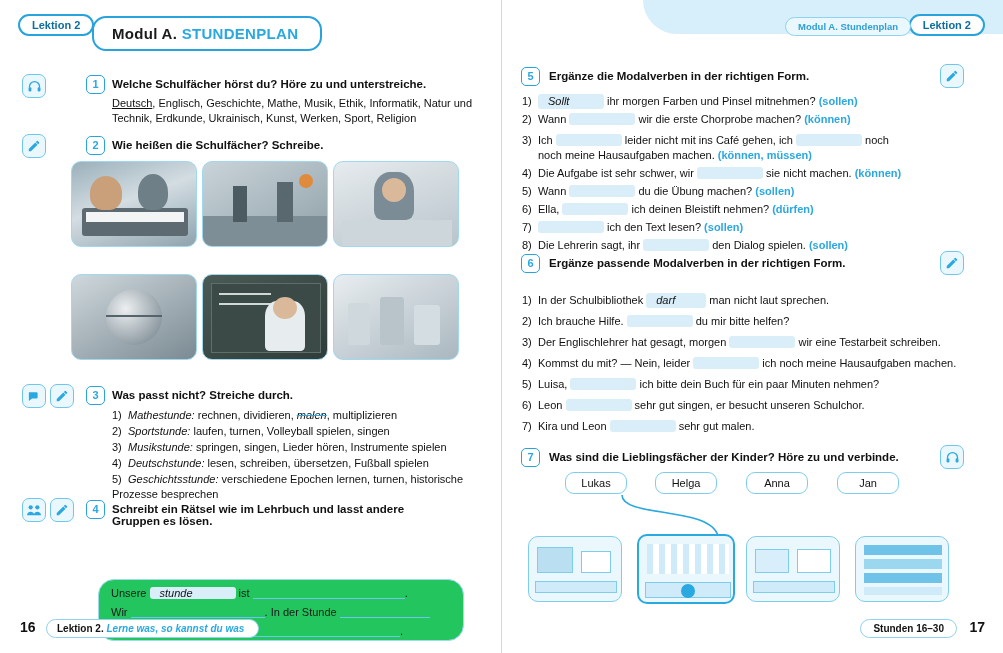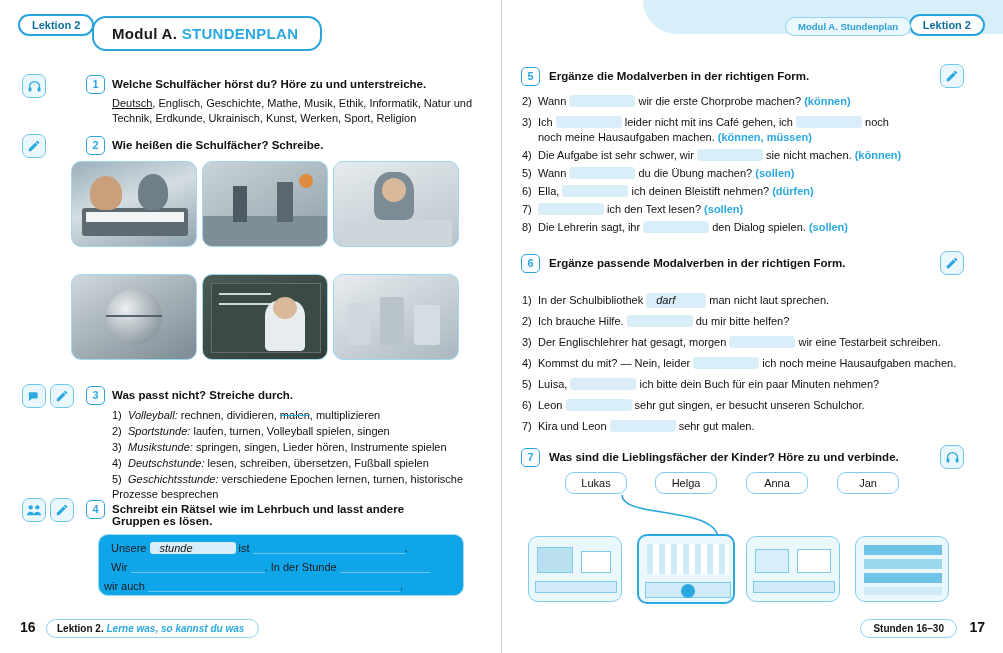--- a/index.html
+++ b/index.html
@@ -64,21 +64,21 @@
     text-align:center; line-height:16px;
   }
   .ex-title {
     position:absolute;
     font-weight:bold; font-size:11.5px; color:#111;
   }
   .ex-body { position:absolute; font-size:11px; line-height:15px; color:#111; }
   .it { font-style:italic; }
   .ul { text-decoration:underline; }
   .blue { color:#2aa8e0; font-weight:bold; }
-  .strike { text-decoration:line-through; text-decoration-color:#2aa8e0; }
+  .strike { text-decoration:line-through; text-decoration-color:#2aa8e0;font-style:italic; }
 
   
   .icon-box {
     position:absolute;
     width:24px; height:24px;
     border:1.6px solid #6ec6ea; border-radius:7px;
     background:#eaf7fd;
     display:flex; align-items:center; justify-content:center;
   }
   .icon-box svg { display:block; }
@@ -106,22 +106,23 @@
     border-radius:3px;
     padding:0 10px;
     font-style:italic;
     color:#111;
   }
   .rule { display:inline-block; border-bottom:1px solid #6ec6ea; height:11px; vertical-align:-2px; }
 
   
   .riddle {
     position:absolute;
-    border:1.5px solid #9fd8ef; border-radius:10px;
-    background:#0ea5e9;
+    border:1.5px solid #9fd8ef; border-radius:16px;
+    background:#22c55e;
+    margin-top:45px;
   }
 
   
   .wcard {
     position:absolute;
     border:1.5px solid #7fcdec; border-radius:9px;
     background:#ffffff;
     text-align:center;
     font-size:11px; color:#111;
     padding:4px 0;
@@ -248,21 +249,21 @@
   <div class="icon-box" style="left:50px; top:384px;">
     <svg width="14" height="14" viewBox="0 0 24 24" fill="#2aa8e0">
       <path d="M3 17.2V21h3.8L18 9.8 14.2 6 3 17.2zM20.7 7.1a1 1 0 0 0 0-1.4l-2.4-2.4a1 1 0 0 0-1.4 0l-1.8 1.8L18.9 8.9l1.8-1.8z"></path>
     </svg>
   </div>
   <div class="ex-num" style="left:86px; top:386px;">3</div>
   <div class="ex-title" style="left:112px; top:389px;">Was passt nicht? Streiche durch.</div>
   <div class="ex-body" style="left:112px; top:408px; width:375px;">
     <ol class="plain">
       <li>
-        <span class="num">1)</span><span class="it">Volleyball:</span>
+        <span class="num">1)</span><span class="it">Mathestunde:</span>
         <span>rechnen, dividieren, </span><span class="strike">malen</span><span>, multiplizieren</span>
       </li>
       <li>
         <span class="num">2)</span><span class="it">Sportstunde:</span>
         <span>laufen, turnen, Volleyball spielen, singen</span>
       </li>
       <li>
         <span class="num">3)</span><span class="it">Musikstunde:</span>
         <span>springen, singen, Lieder hören, Instrumente spielen</span>
       </li>
@@ -322,20 +323,25 @@
 
   <div class="ex-num" style="left:521px; top:67px;">5</div>
   <div class="ex-title" style="left:549px; top:70px;">Ergänze die Modalverben in der richtigen Form.</div>
   <div class="icon-box" style="left:940px; top:64px;">
     <svg width="14" height="14" viewBox="0 0 24 24" fill="#2aa8e0">
       <path d="M3 17.2V21h3.8L18 9.8 14.2 6 3 17.2zM20.7 7.1a1 1 0 0 0 0-1.4l-2.4-2.4a1 1 0 0 0-1.4 0l-1.8 1.8L18.9 8.9l1.8-1.8z"></path>
     </svg>
   </div>
 
   <div class="ex-body" style="left:522px; top:94px; width:445px;">
+    <div style="margin-bottom:3px;">
+      <span class="num">1)</span><span class="blank-txt" style="width:66px;">Sollt</span>
+      <span>ihr morgen Farben und Pinsel mitnehmen?</span>
+      <span class="blue">(sollen)</span>
+    </div>
     <div style="margin-bottom:6px;">
       <span class="num">2)</span><span>Wann</span>
       <span class="blank" style="width:66px;"></span>
       <span>wir die erste Chorprobe machen?</span>
       <span class="blue">(können)</span>
     </div>
     <div style="margin-bottom:3px;">
       <span class="num">3)</span><span>Ich</span>
       <span class="blank" style="width:66px;"></span>
       <span>leider nicht mit ins Café gehen, ich</span>

